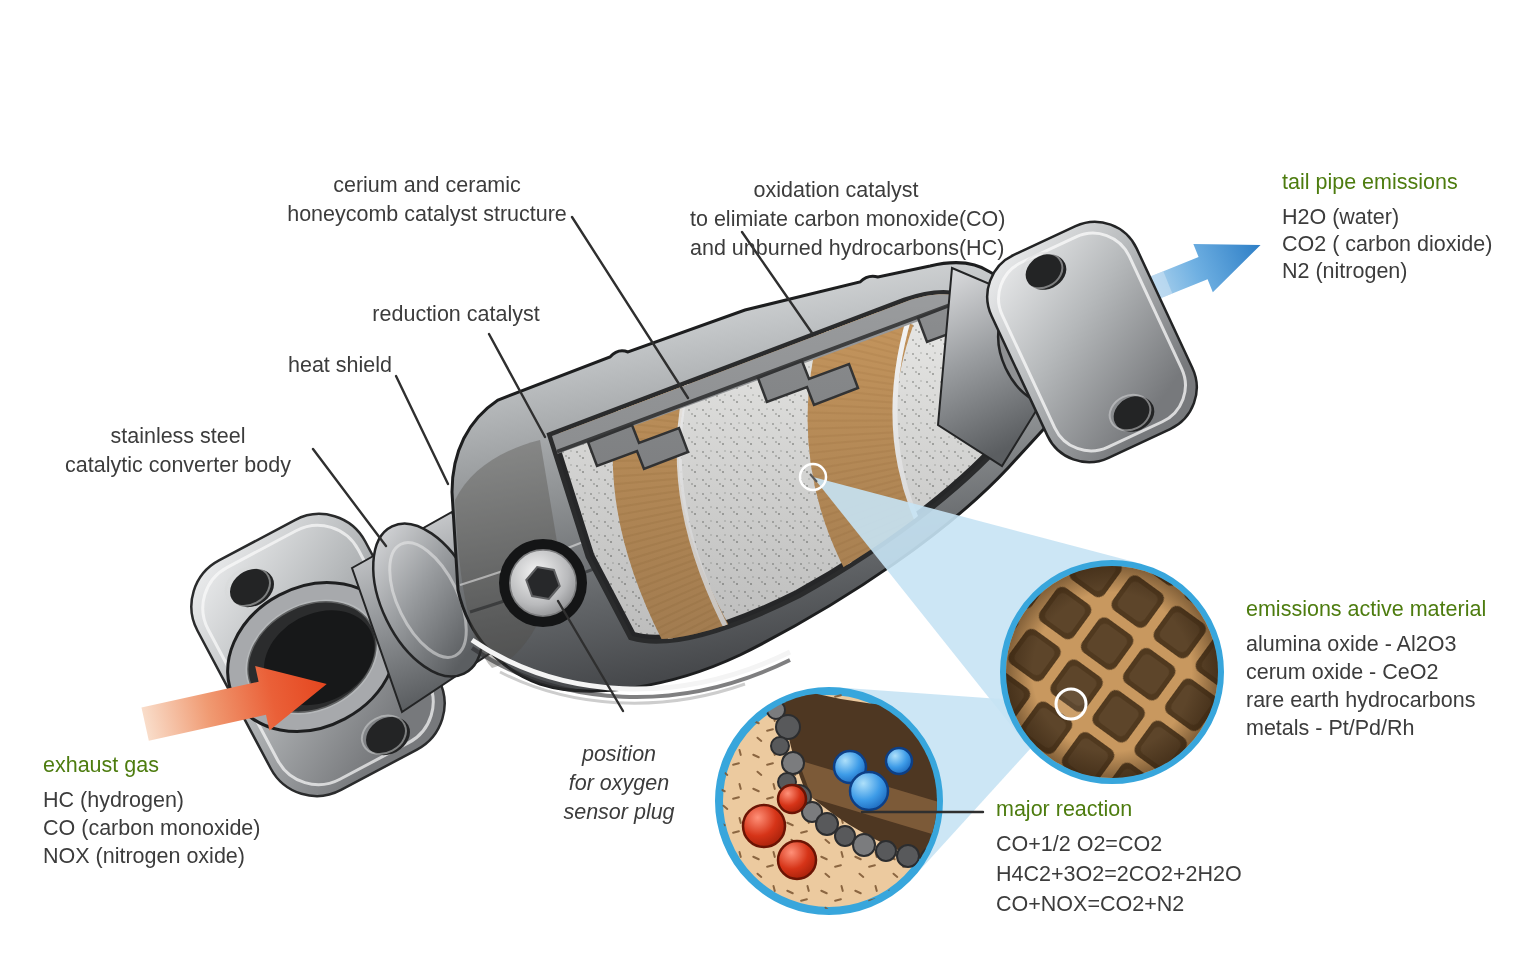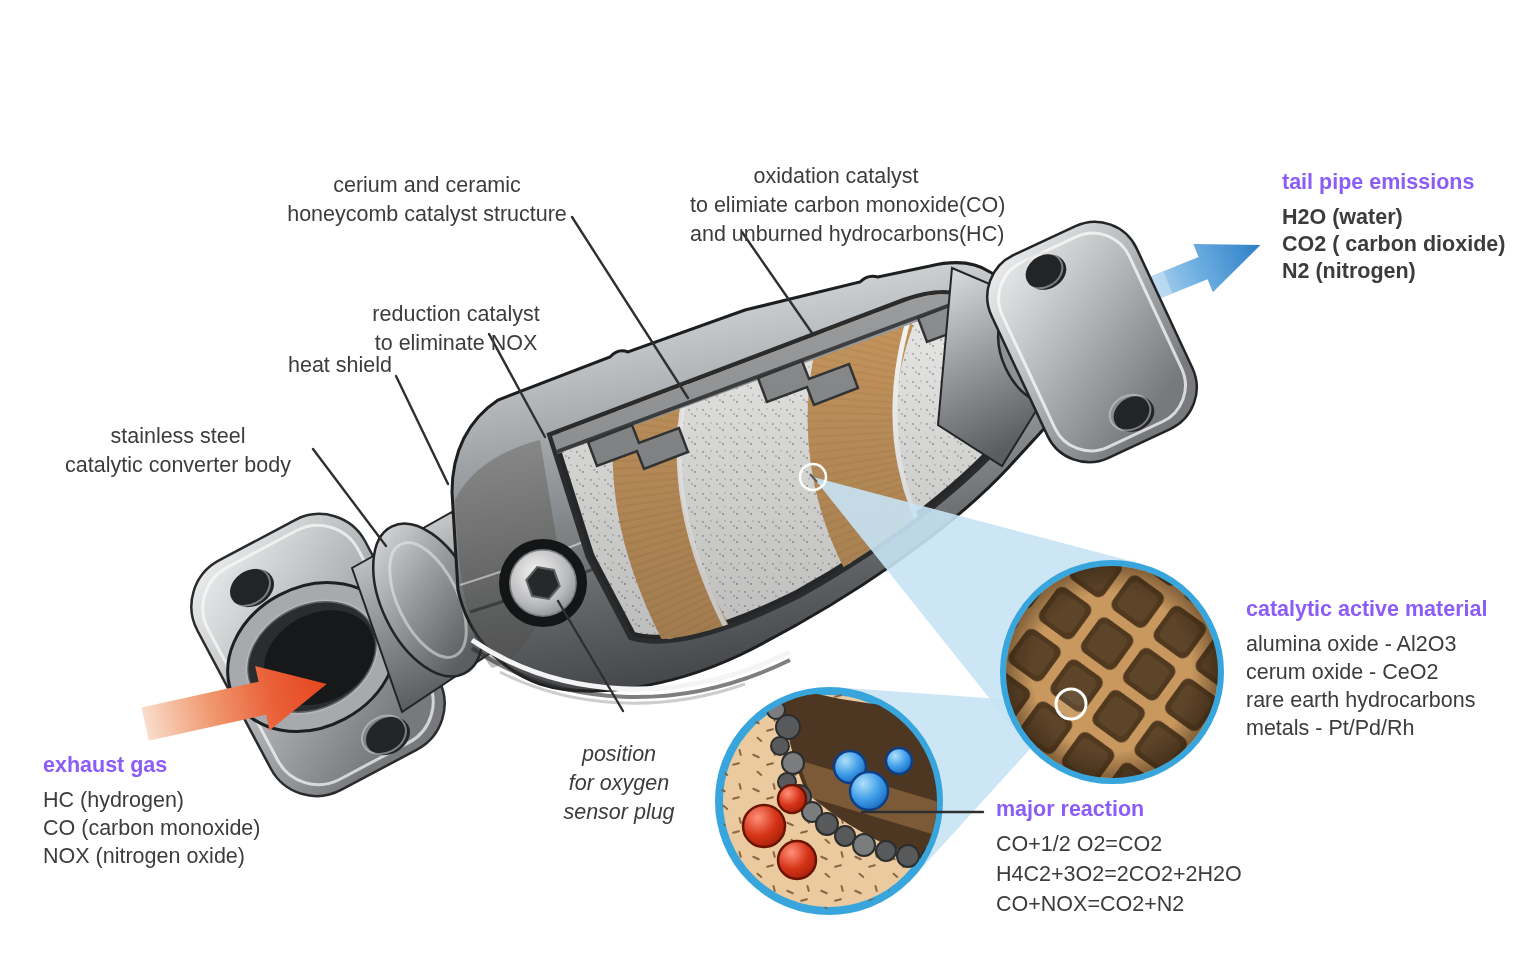--- a/index.html
+++ b/index.html
@@ -1,24 +1,24 @@
 <!DOCTYPE html>
 <html><head>
 <meta charset="utf-8">
 <style>
   html,body{margin:0;padding:0;background:#ffffff;}
   #stage{position:relative;width:1536px;height:967px;background:#ffffff;overflow:hidden;
          font-family:"Liberation Sans","DejaVu Sans",sans-serif;}
   svg.art{position:absolute;left:0;top:0;width:1536px;height:967px;}
   .lbl{position:absolute;color:#3c3c3c;font-size:21.5px;line-height:28px;white-space:nowrap;}
   .lbl.center{text-align:center;margin-top:23px;}
-  .lbl .title{font-weight:700;color:#8b5cf6;margin-bottom:7px;}
+  .lbl .title{font-weight:400;color:#4d7c0f;margin-bottom:7px;}
   .lbl .ln{height:29px;}
   .items div{height:28px;}
-  .tight div{height:27px;font-weight:bold;}
+  .tight div{height:27px;}
   .wide div{height:30px;}
 </style>
 </head>
 <body>
 
 <div id="stage">
 
 <svg class="art" viewBox="0 0 1536 967">
   <defs>
     <linearGradient id="gBody" x1="0" y1="0" x2="0.25" y2="1">
@@ -245,38 +245,37 @@
   </g>
   <circle cx="813" cy="477" r="13" fill="rgba(255,255,255,0.05)" stroke="#ffffff" stroke-width="2.5"></circle>
   <path d="M810 474 l7 8" stroke="#5a5a5a" stroke-width="2" fill="none"></path>
 </svg>
 
 <div class="lbl center" style="left:262px;top:148px;width:330px;">
   <div class="ln">cerium and ceramic</div>
   <div class="ln">honeycomb catalyst structure</div>
 </div>
 
-<div class="lbl center" style="left:690px;top:139px;width:292px;">
+<div class="lbl center" style="left:690px;top:153px;width:292px;">
   <div class="ln">oxidation catalyst</div>
   <div class="ln">to elimiate carbon monoxide(CO)</div>
   <div class="ln">and unburned hydrocarbons(HC)</div>
 </div>
 
 <div class="lbl" style="left:1282px;top:168px;">
   <div class="title">tail pipe emissions</div>
   <div class="items tight">
     <div>H2O (water)</div>
     <div>CO2 ( carbon dioxide)</div>
     <div>N2 (nitrogen)</div>
   </div>
 </div>
 
 <div class="lbl center" style="left:341px;top:277px;width:230px;">
   <div class="ln">reduction catalyst</div>
-  <div class="ln">to eliminate NOX</div>
 </div>
 
 <div class="lbl" style="left:288px;top:351px;">
   <div>heat shield</div>
 </div>
 
 <div class="lbl" style="left:43px;top:751px;">
   <div class="title">exhaust gas</div>
   <div class="items">
     <div>HC (hydrogen)</div>
@@ -290,21 +289,21 @@
   <div class="ln">catalytic converter body</div>
 </div>
 
 <div class="lbl center" style="left:540px;top:717px;width:158px;font-style:italic;">
   <div class="ln">position</div>
   <div class="ln">for oxygen</div>
   <div class="ln">sensor plug</div>
 </div>
 
 <div class="lbl" style="left:1246px;top:595px;">
-  <div class="title">catalytic active material</div>
+  <div class="title">emissions active material</div>
   <div class="items">
     <div>alumina oxide - Al2O3</div>
     <div>cerum oxide - CeO2</div>
     <div>rare earth hydrocarbons</div>
     <div>metals - Pt/Pd/Rh</div>
   </div>
 </div>
 
 <div class="lbl" style="left:996px;top:795px;">
   <div class="title">major reaction</div>

